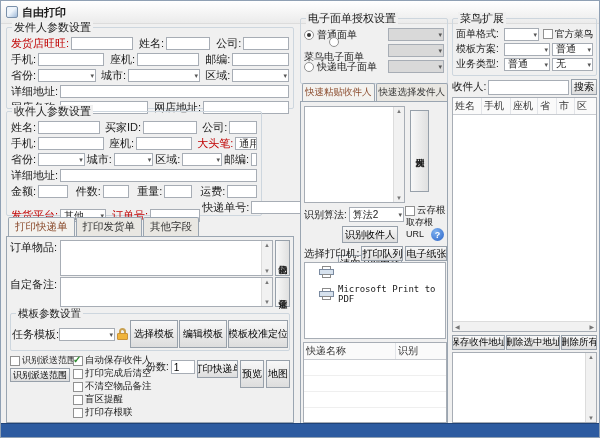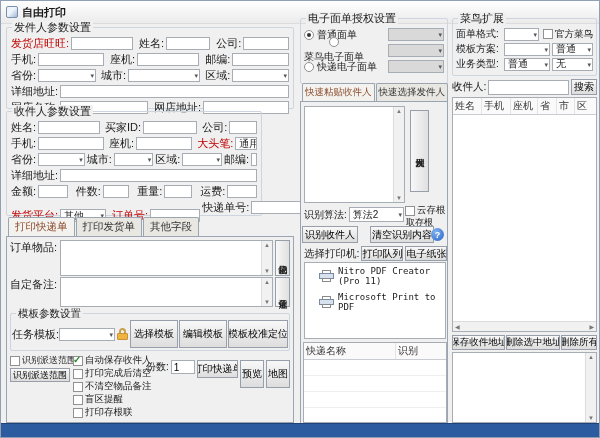--- a/index.html
+++ b/index.html
@@ -313,38 +313,37 @@
         <span>云存根</span>
     </div>
     <span style="position:absolute;left:105px;top:114px;font-size:9px;">取存根URL</span>
     <div class="r" style="position:absolute;left:3px;top:105px;width:100px;">
       <span class="l" style="font-size:10px;">识别算法:</span>
       <div class="combo" style="flex:1;height:15px;">
           <span>算法2</span>
           <span class="arr">▾</span>
         </div>
     </div>
-    <div class="r" style="position:absolute;left:1px;top:124px;width:124px;gap:12px;">
+    <div class="r" style="position:absolute;left:7px;top:124px;width:124px;gap:12px;flex-direction:column;">
       <button class="btn" style="width:56px;height:17px;">识别收件人</button>
       <button class="btn" style="width:64px;height:17px;">清空识别内容</button>
     </div>
     <div class="help" style="position:absolute;left:130px;top:126px;">?</div>
     <div class="r" style="position:absolute;left:3px;top:144px;width:142px;">
       <span class="l" style="flex:1;font-size:10.5px;">选择打印机:</span>
       <button class="btn" style="width:42px;height:15px;padding:0;">打印队列</button>
       <button class="btn" style="width:42px;height:15px;padding:0;">电子纸张</button>
     </div>
     <div style="position:absolute;left:3px;top:160px;width:142px;height:77px;background:#fff;border:1px solid #a7adb5;">
       <div class="pitem">
         <div class="pico">
             <div class="p1"></div>
             <div class="p2"></div>
             <div class="p3"></div>
           </div>
-        <span>Nitro PDF Creator (Pro 11)</span>
       </div>
       <div class="pitem">
         <div class="pico">
             <div class="p1"></div>
             <div class="p2"></div>
             <div class="p3"></div>
           </div>
         <span>Microsoft Print to PDF</span>
       </div>
     </div>

